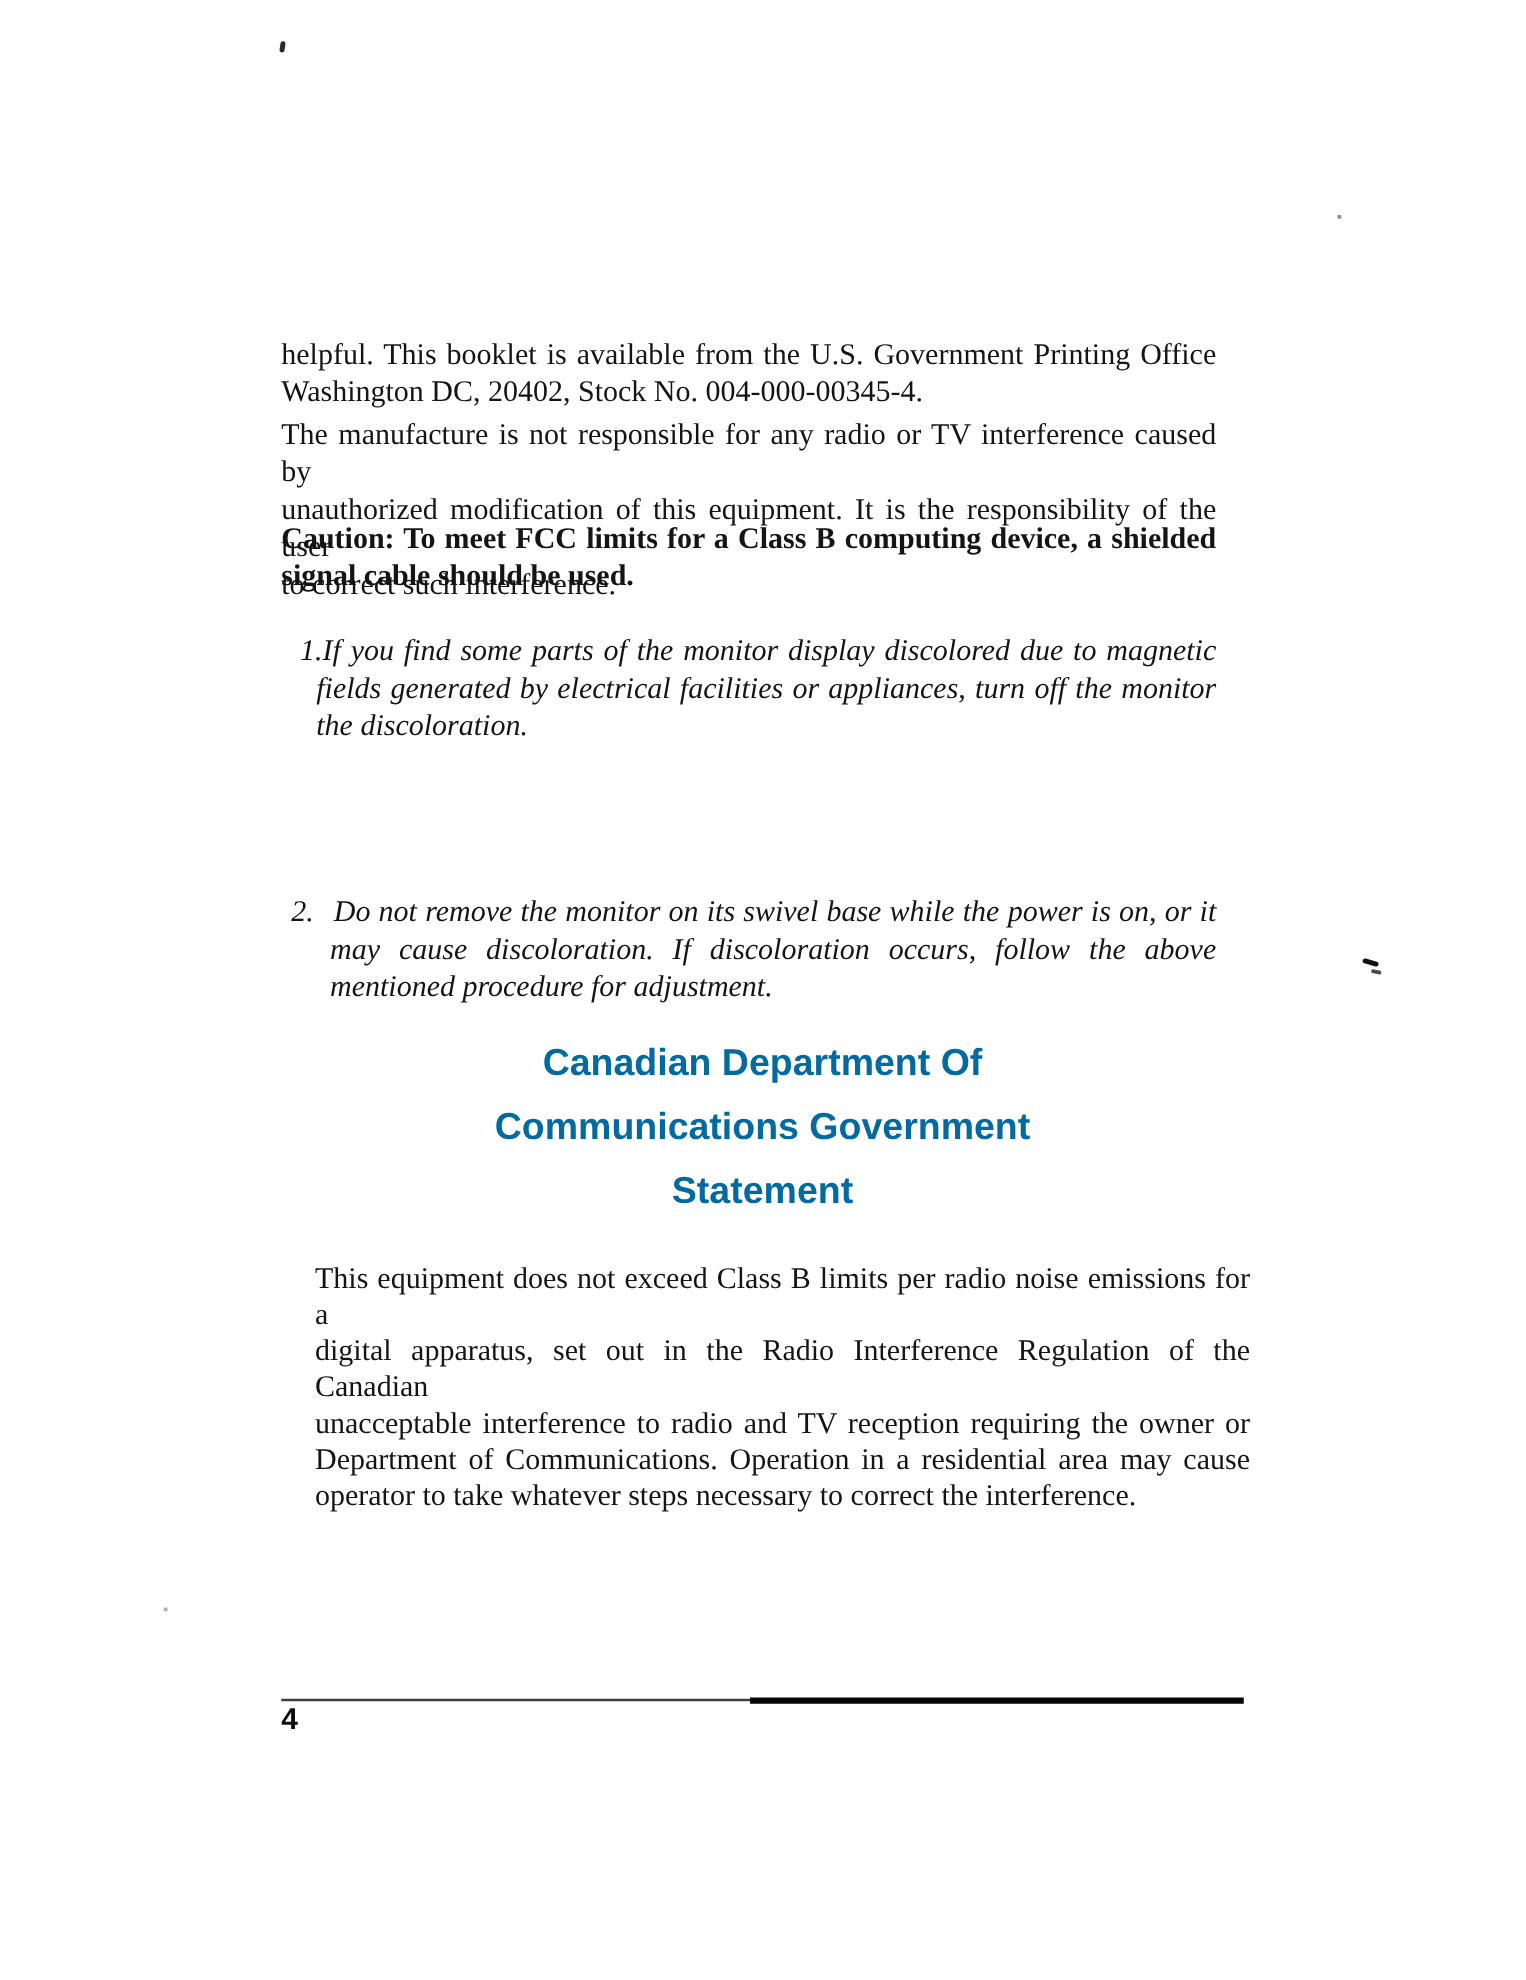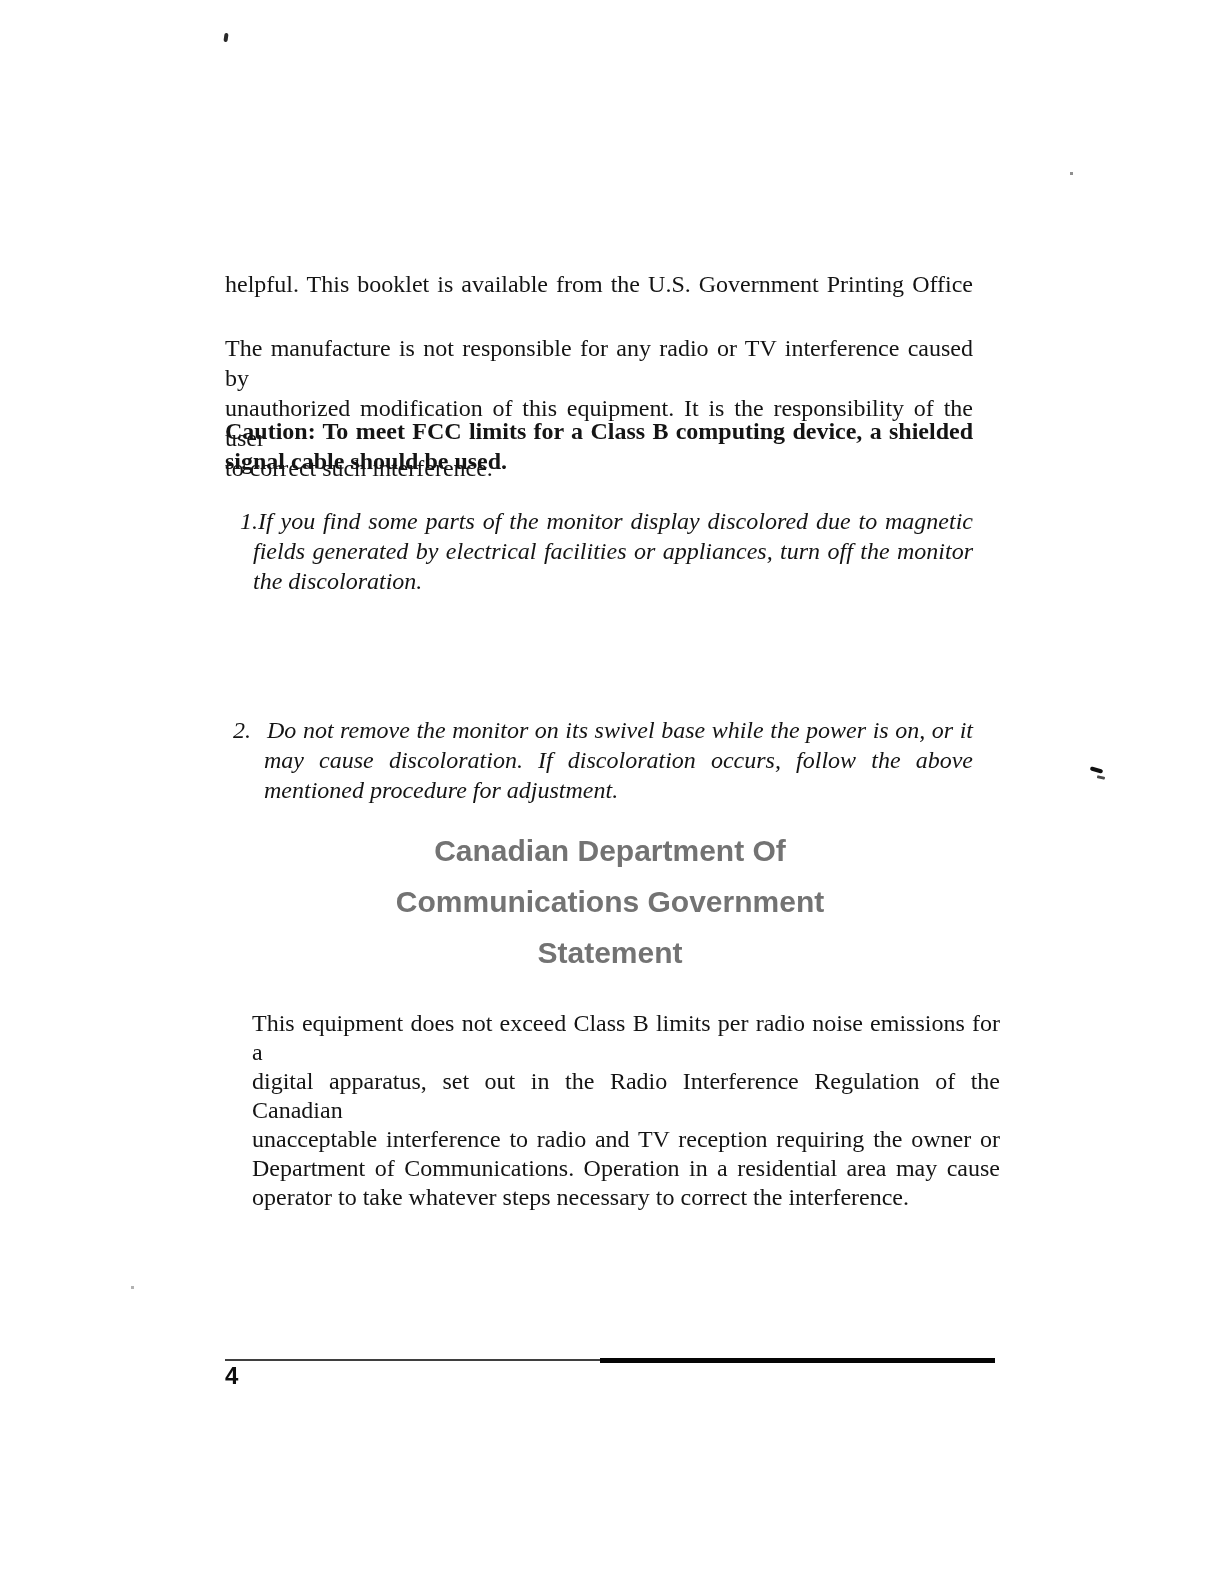--- a/index.html
+++ b/index.html
@@ -48,21 +48,21 @@
   #heading{
     top:825px;
     width:770px;
     text-align:center;
     font-family:"Liberation Sans", sans-serif;
     font-weight:bold;
   }
   #heading .hln{
     font-size:30px;
     line-height:51px;
-    color:#737373;
+    color:#0369a1;
   }
   #p3{top:1009px;margin-left:27px;}
   #p3 .ln{line-height:29px;}
   
   #footer-rule{
     position:absolute;
     left:225px;top:1357px;
     width:770px;height:6px;
   }
   #footer-rule .seg-thin{
@@ -101,20 +101,21 @@
   }
   #speck-bottomleft{
     left:131px;top:1286px;width:3px;height:3px;background:#b2b2b2;
   }
 </style>
 </head>
 <body>
 
 <div class="para" id="p1">
   <div class="ln">helpful. This booklet is available from the U.S. Government Printing Office</div>
+  <div class="ln last">Washington DC, 20402, Stock No. 004-000-00345-4.</div>
 </div>
 
 <div class="para" id="p2">
   <div class="ln">The manufacture is not responsible for any radio or TV interference caused by</div>
   <div class="ln">unauthorized modification of this equipment. It is the responsibility of the user</div>
   <div class="ln last">to correct such interference.</div>
 </div>
 
 <div class="para bold" id="caution">
   <div class="ln">Caution: To meet FCC limits for a Class B computing device, a shielded</div>

